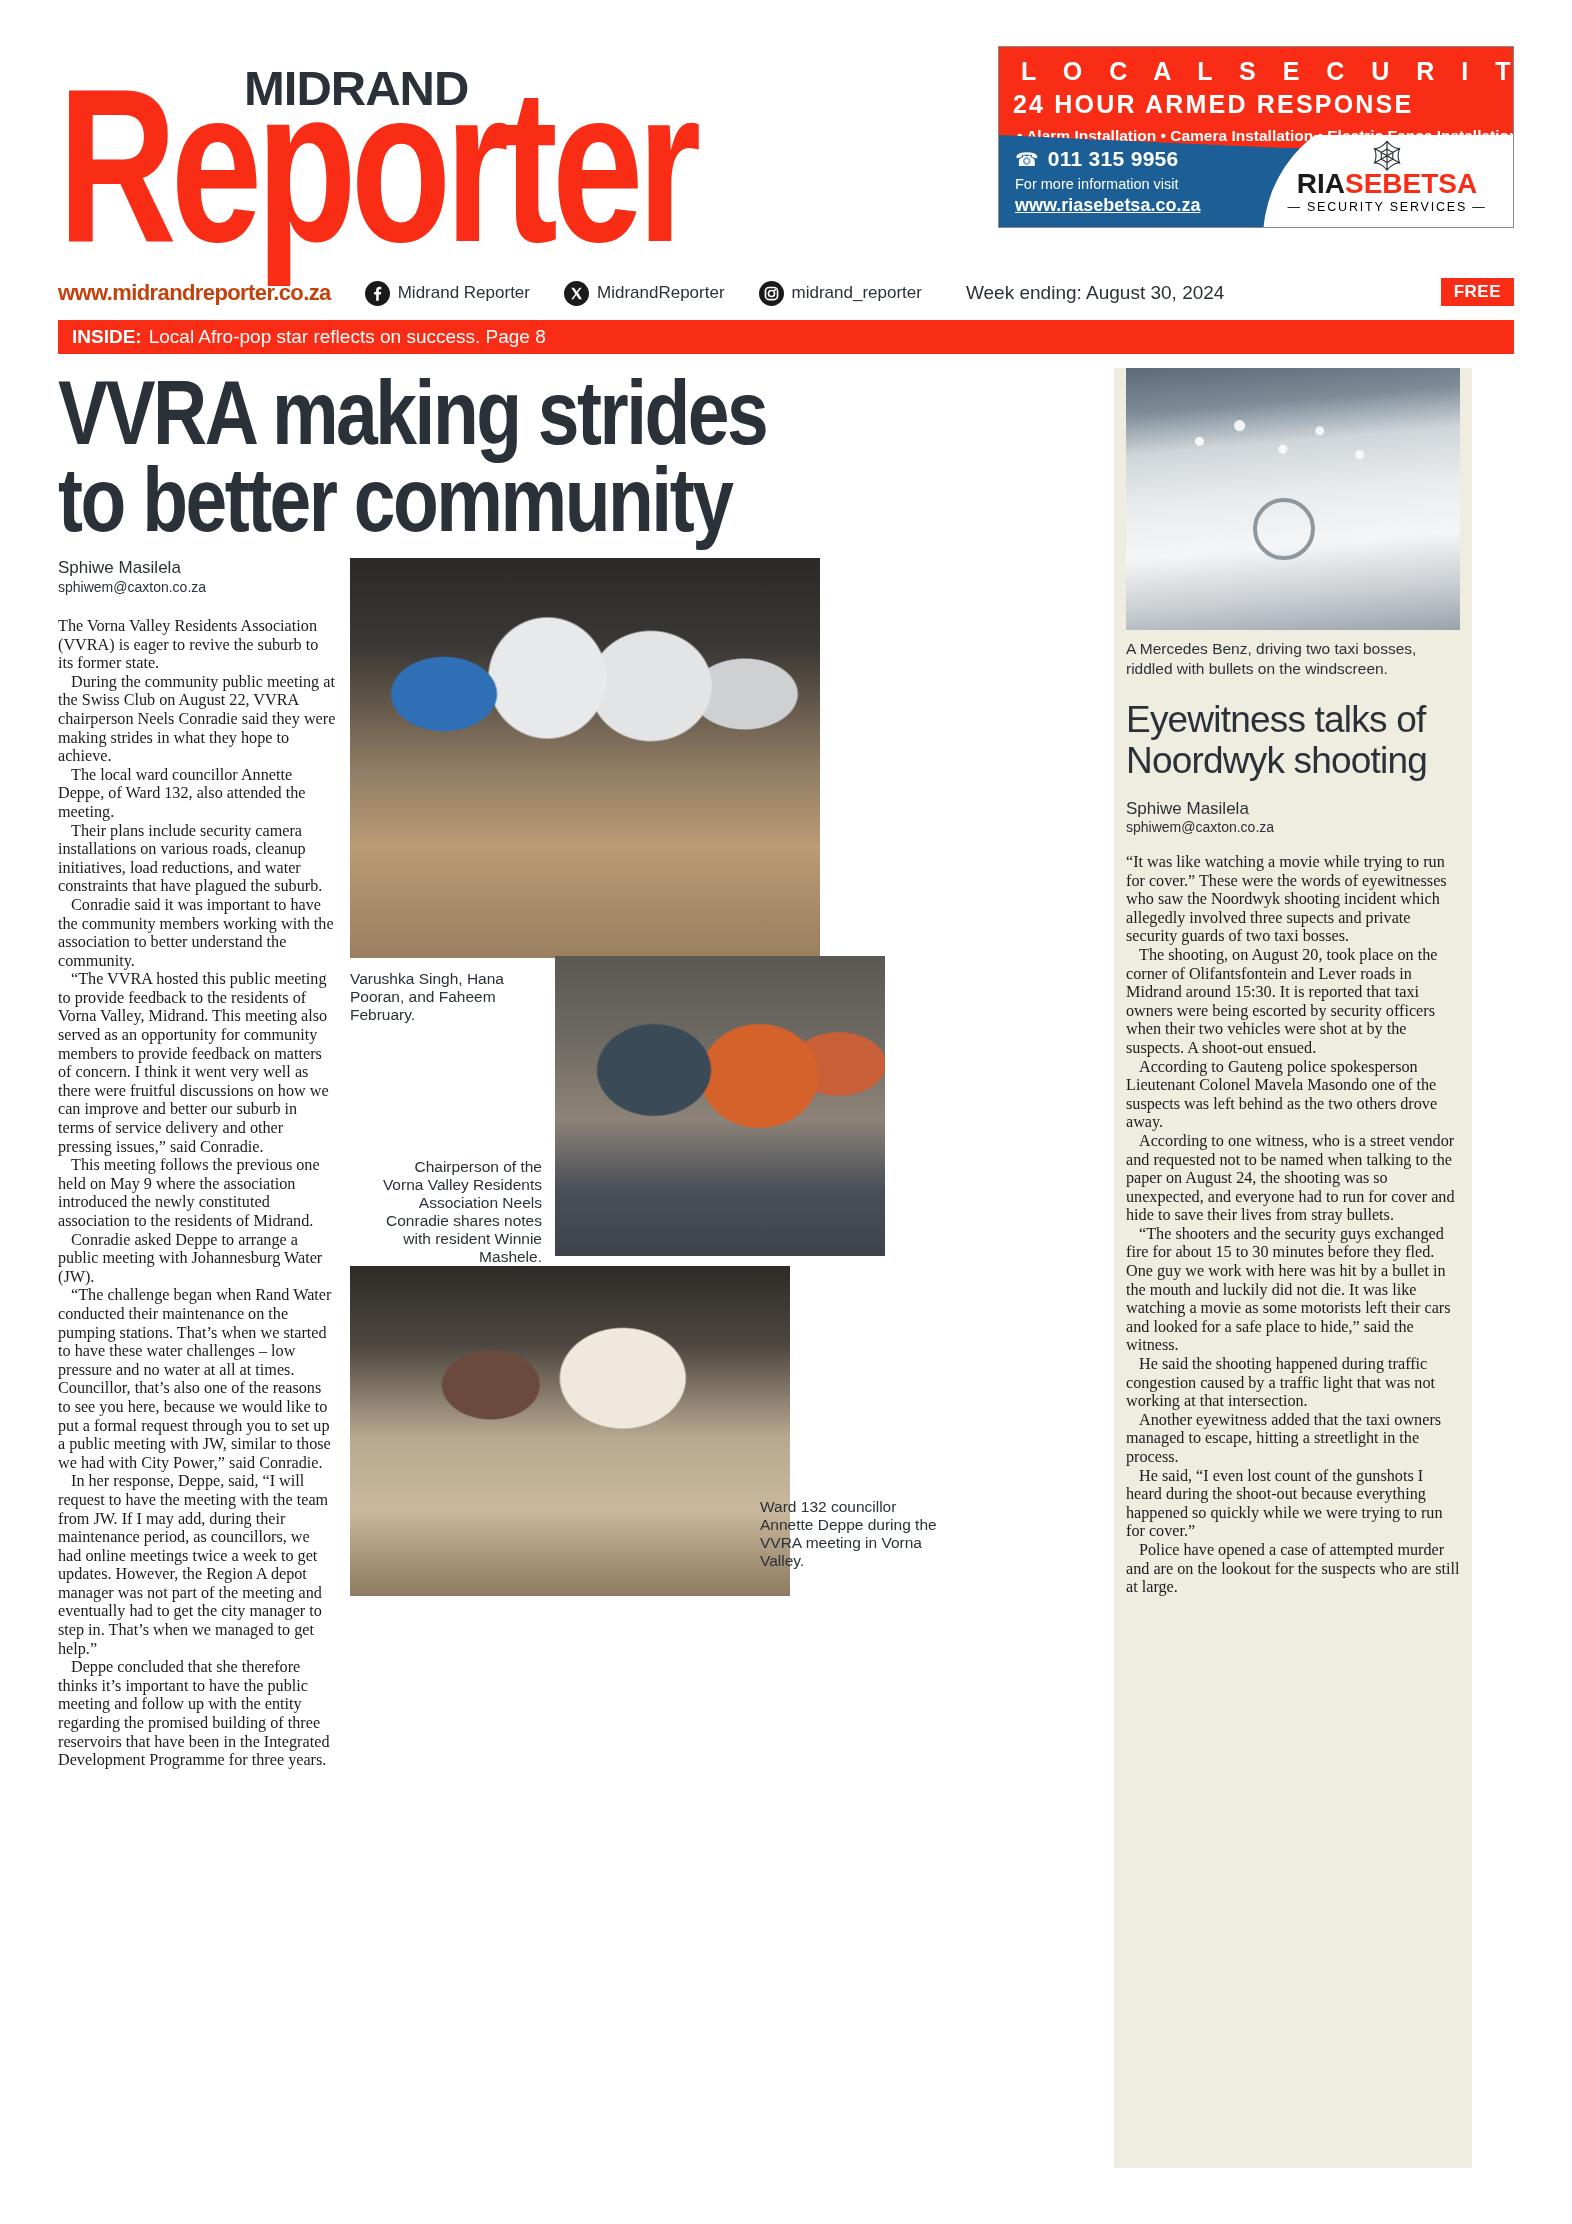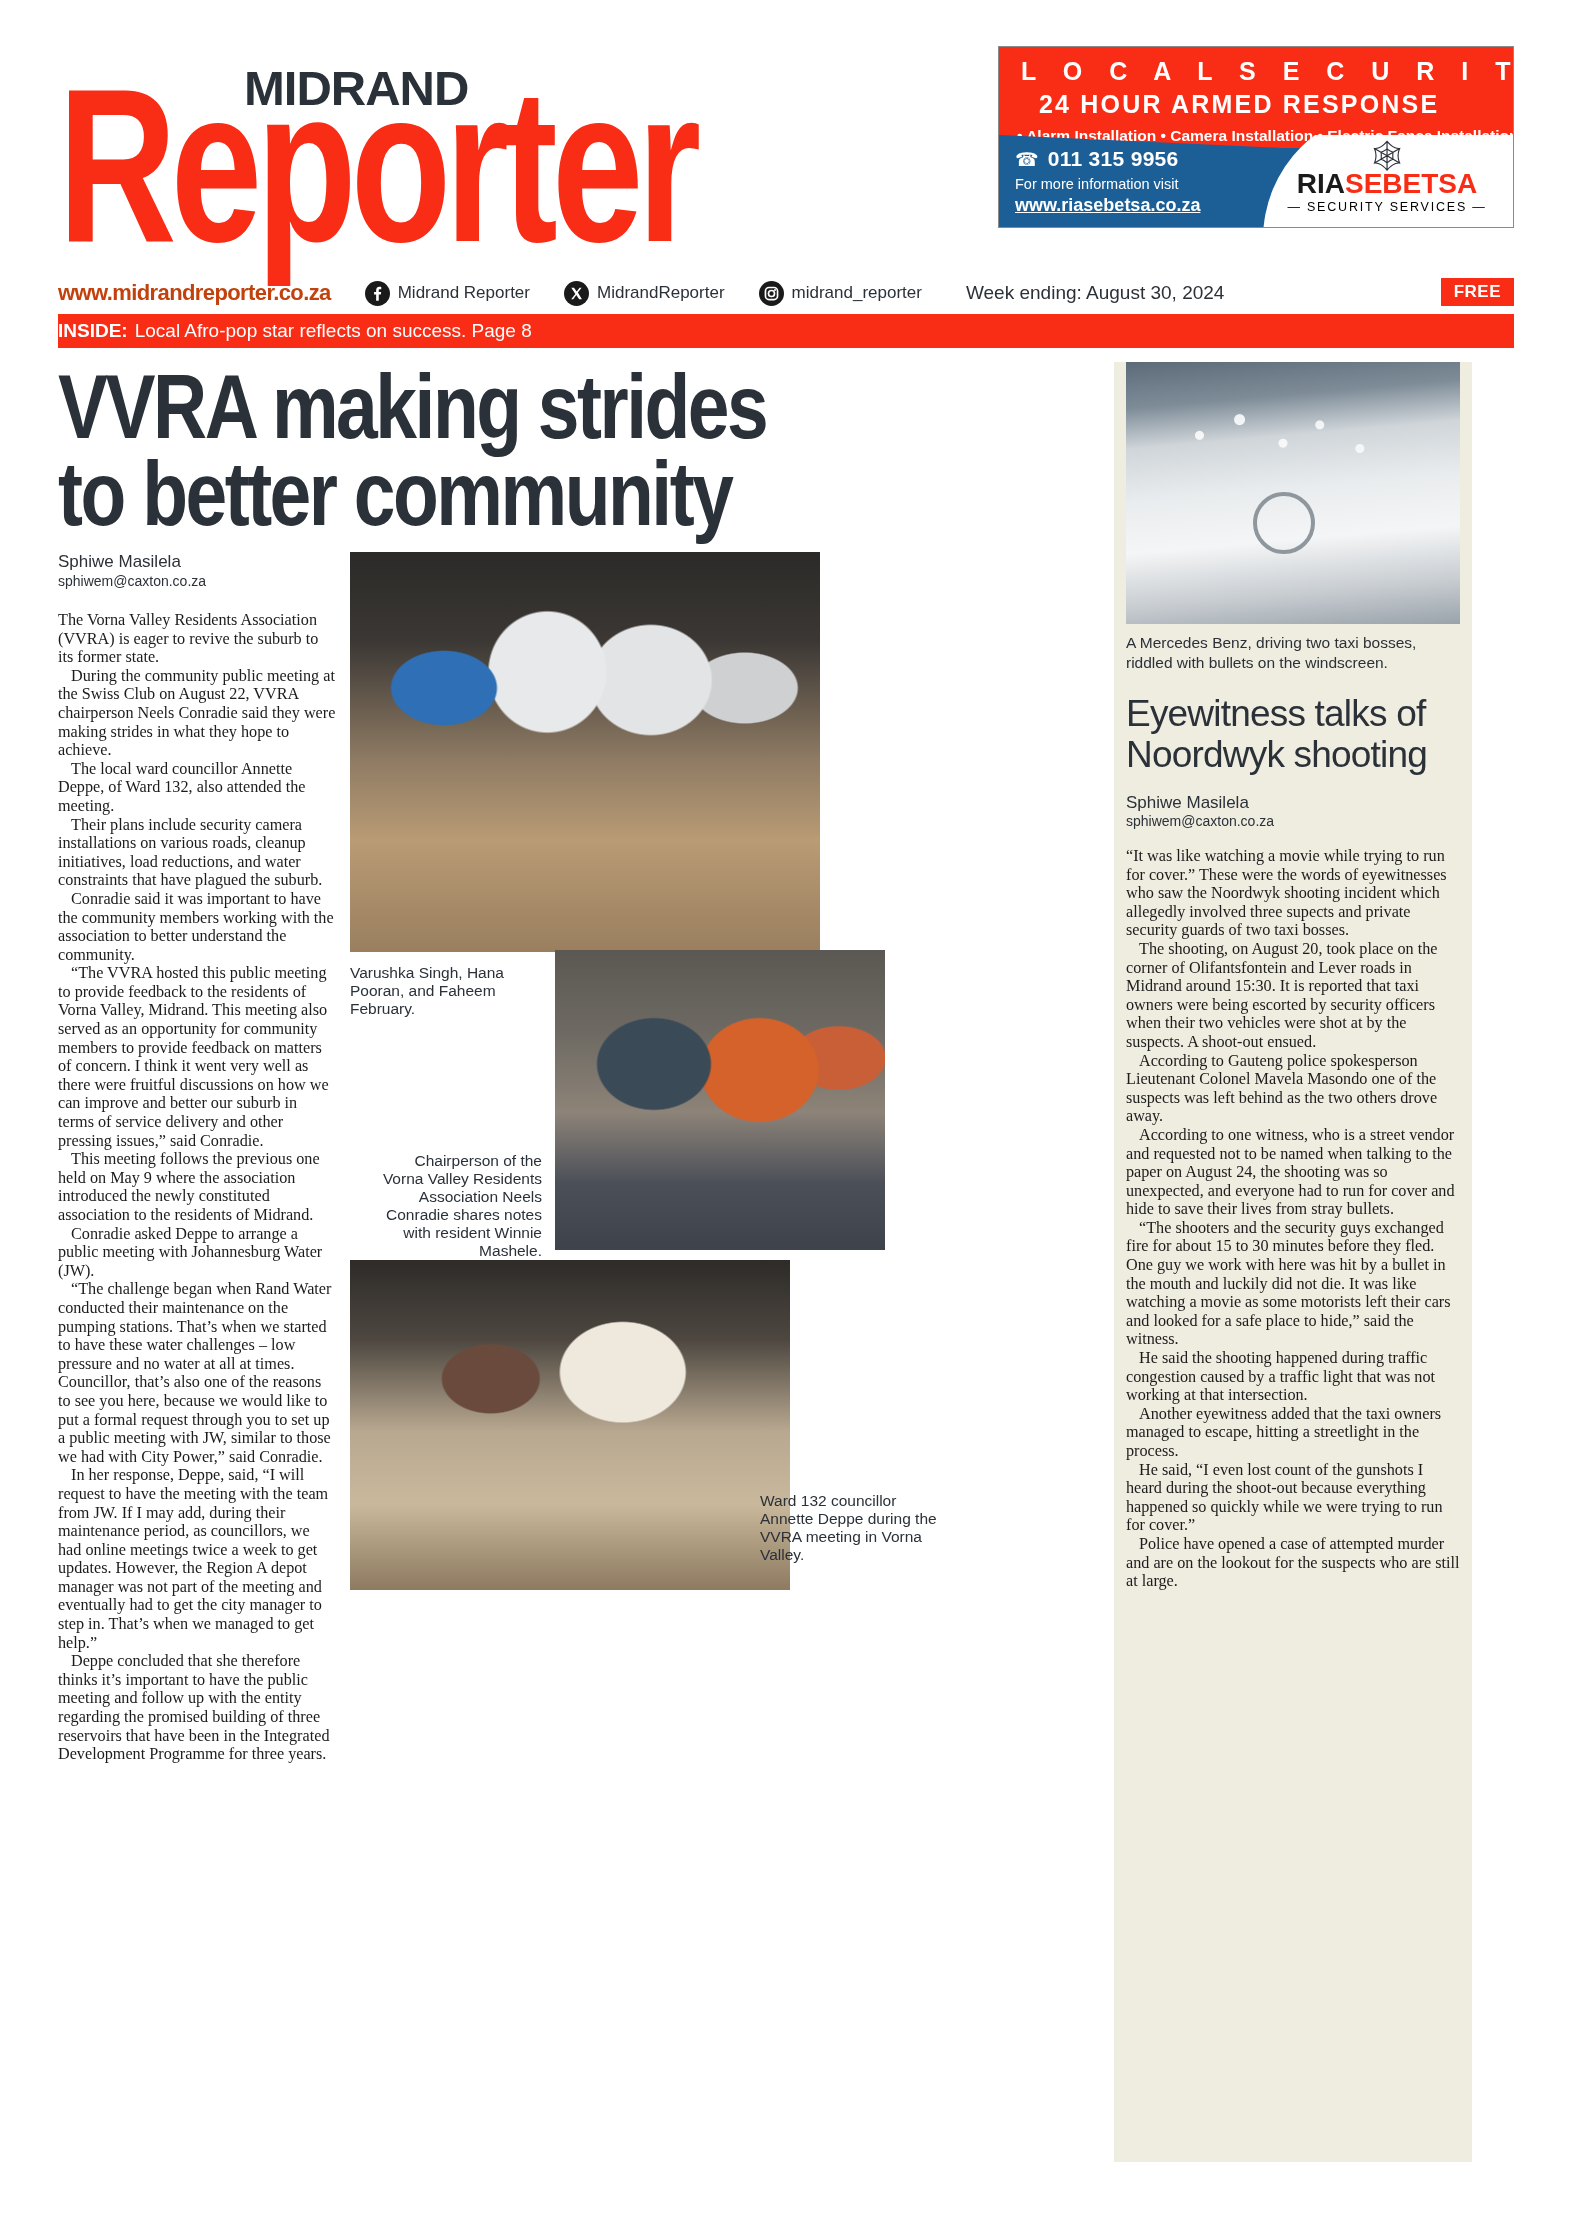--- a/index.html
+++ b/index.html
@@ -80,21 +80,21 @@
     letter-spacing: 10px;
     padding: 10px 0 0 22px;
     white-space: nowrap;
   }
 
   .ad-line2 {
     color: #fff;
     font-size: 25px;
     font-weight: bold;
     letter-spacing: 2.2px;
-    padding: 4px 0 0 40px;
+    padding: 4px 0 0 14px;
     white-space: nowrap;
   }
 
   .ad-line3 {
     color: #fff;
     font-size: 15.5px;
     font-weight: bold;
     padding: 8px 0 0 18px;
     white-space: nowrap;
   }
@@ -173,20 +173,22 @@
     font-size: 17px; font-weight: bold;
     padding: 4px 13px; letter-spacing: 0.5px;
   }
 
   
   .inside-banner {
     background: #f92d15;
     height: 34px;
     display: flex;
     align-items: center;
+    padding-left: 14px;
+    margin-top: 6px;
   }
   .inside-label { color: #fff; font-size: 19px; font-weight: bold; }
   .inside-text { color: #fff; font-size: 19px; margin-left: 7px; }
 
   
   .main-area {
     display: flex;
     margin-top: 14px;
     gap: 14px;
     height: 1800px;

